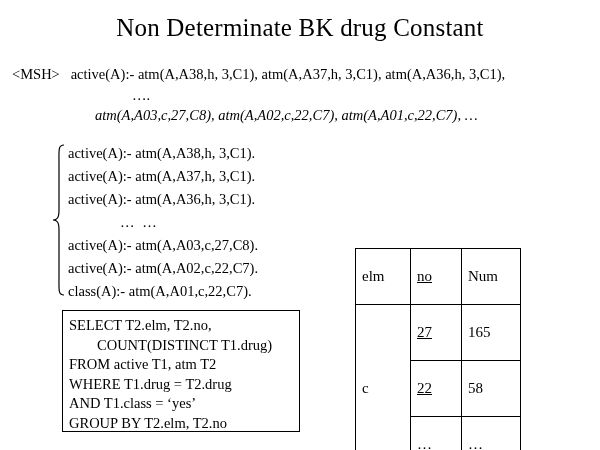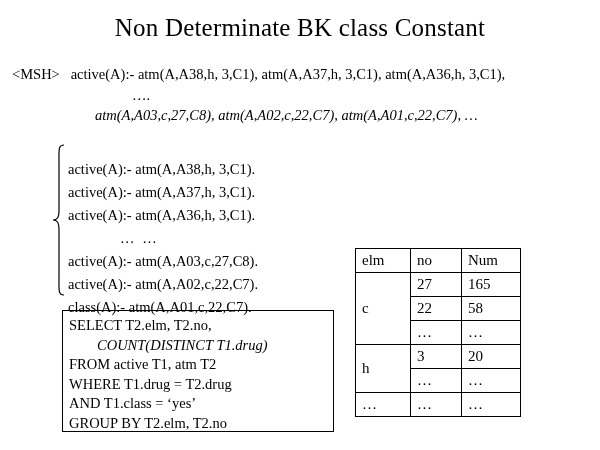--- a/index.html
+++ b/index.html
@@ -65,78 +65,76 @@
     top: 2px;
     width: 14px;
     height: 152px;
   }
   .clauses {
     position: absolute;
     left: 16px;
     top: 0;
     font-size: 14.5px;
     line-height: 23px;
-    margin-top: 16px;
   }
   .clauses div {
     white-space: nowrap;
   }
   .clause-ellipsis {
     padding-left: 52px;
     letter-spacing: 2px;
   }
   
   .sql-box {
     position: absolute;
     left: 62px;
     top: 310px;
-    width: 272px;
+    width: 238px;
     height: 122px;
     border: 1px solid #000000;
     box-sizing: border-box;
     padding: 5px 0 0 6px;
     font-size: 14.5px;
     line-height: 19.5px;
   }
   .sql-box div {
     white-space: nowrap;
   }
   .sql-indent {
     padding-left: 28px;
-    font-style: italic;
   }
   
   .tbl-wrap {
     position: absolute;
     left: 355px;
     top: 248px;
   }
   table.res {
     border-collapse: collapse;
     font-size: 15px;
   }
   table.res td, table.res th {
     border: 1px solid #000000;
-    padding: 0 6px;
+    padding: 16px 6px;
     height: 23px;
     line-height: 23px;
     font-weight: normal;
     text-align: left;
     font-family: "Liberation Serif", serif;
   }
   td.col-elm { width: 42px; }
-  td.col-no  { width: 38px; }
+  td.col-no  { width: 38px; text-decoration: underline; }
   td.col-num { width: 46px; }
 </style>
 </head>
 <body>
 
 <div class="slide">
 
-  <div class="title">Non Determinate BK class Constant</div>
+  <div class="title">Non Determinate BK drug Constant</div>
 
   <div class="msh-line1">
     <span>&lt;MSH&gt;</span>
     &nbsp;&nbsp;<span>active(A):- atm(A,A38,h, 3,C1), atm(A,A37,h, 3,C1), atm(A,A36,h, 3,C1),</span>
   </div>
 
   <div class="msh-dots">….</div>
 
   <div class="msh-line2">atm(A,A03,c,27,C8), atm(A,A02,c,22,C7), atm(A,A01,c,22,C7), …</div>
 

